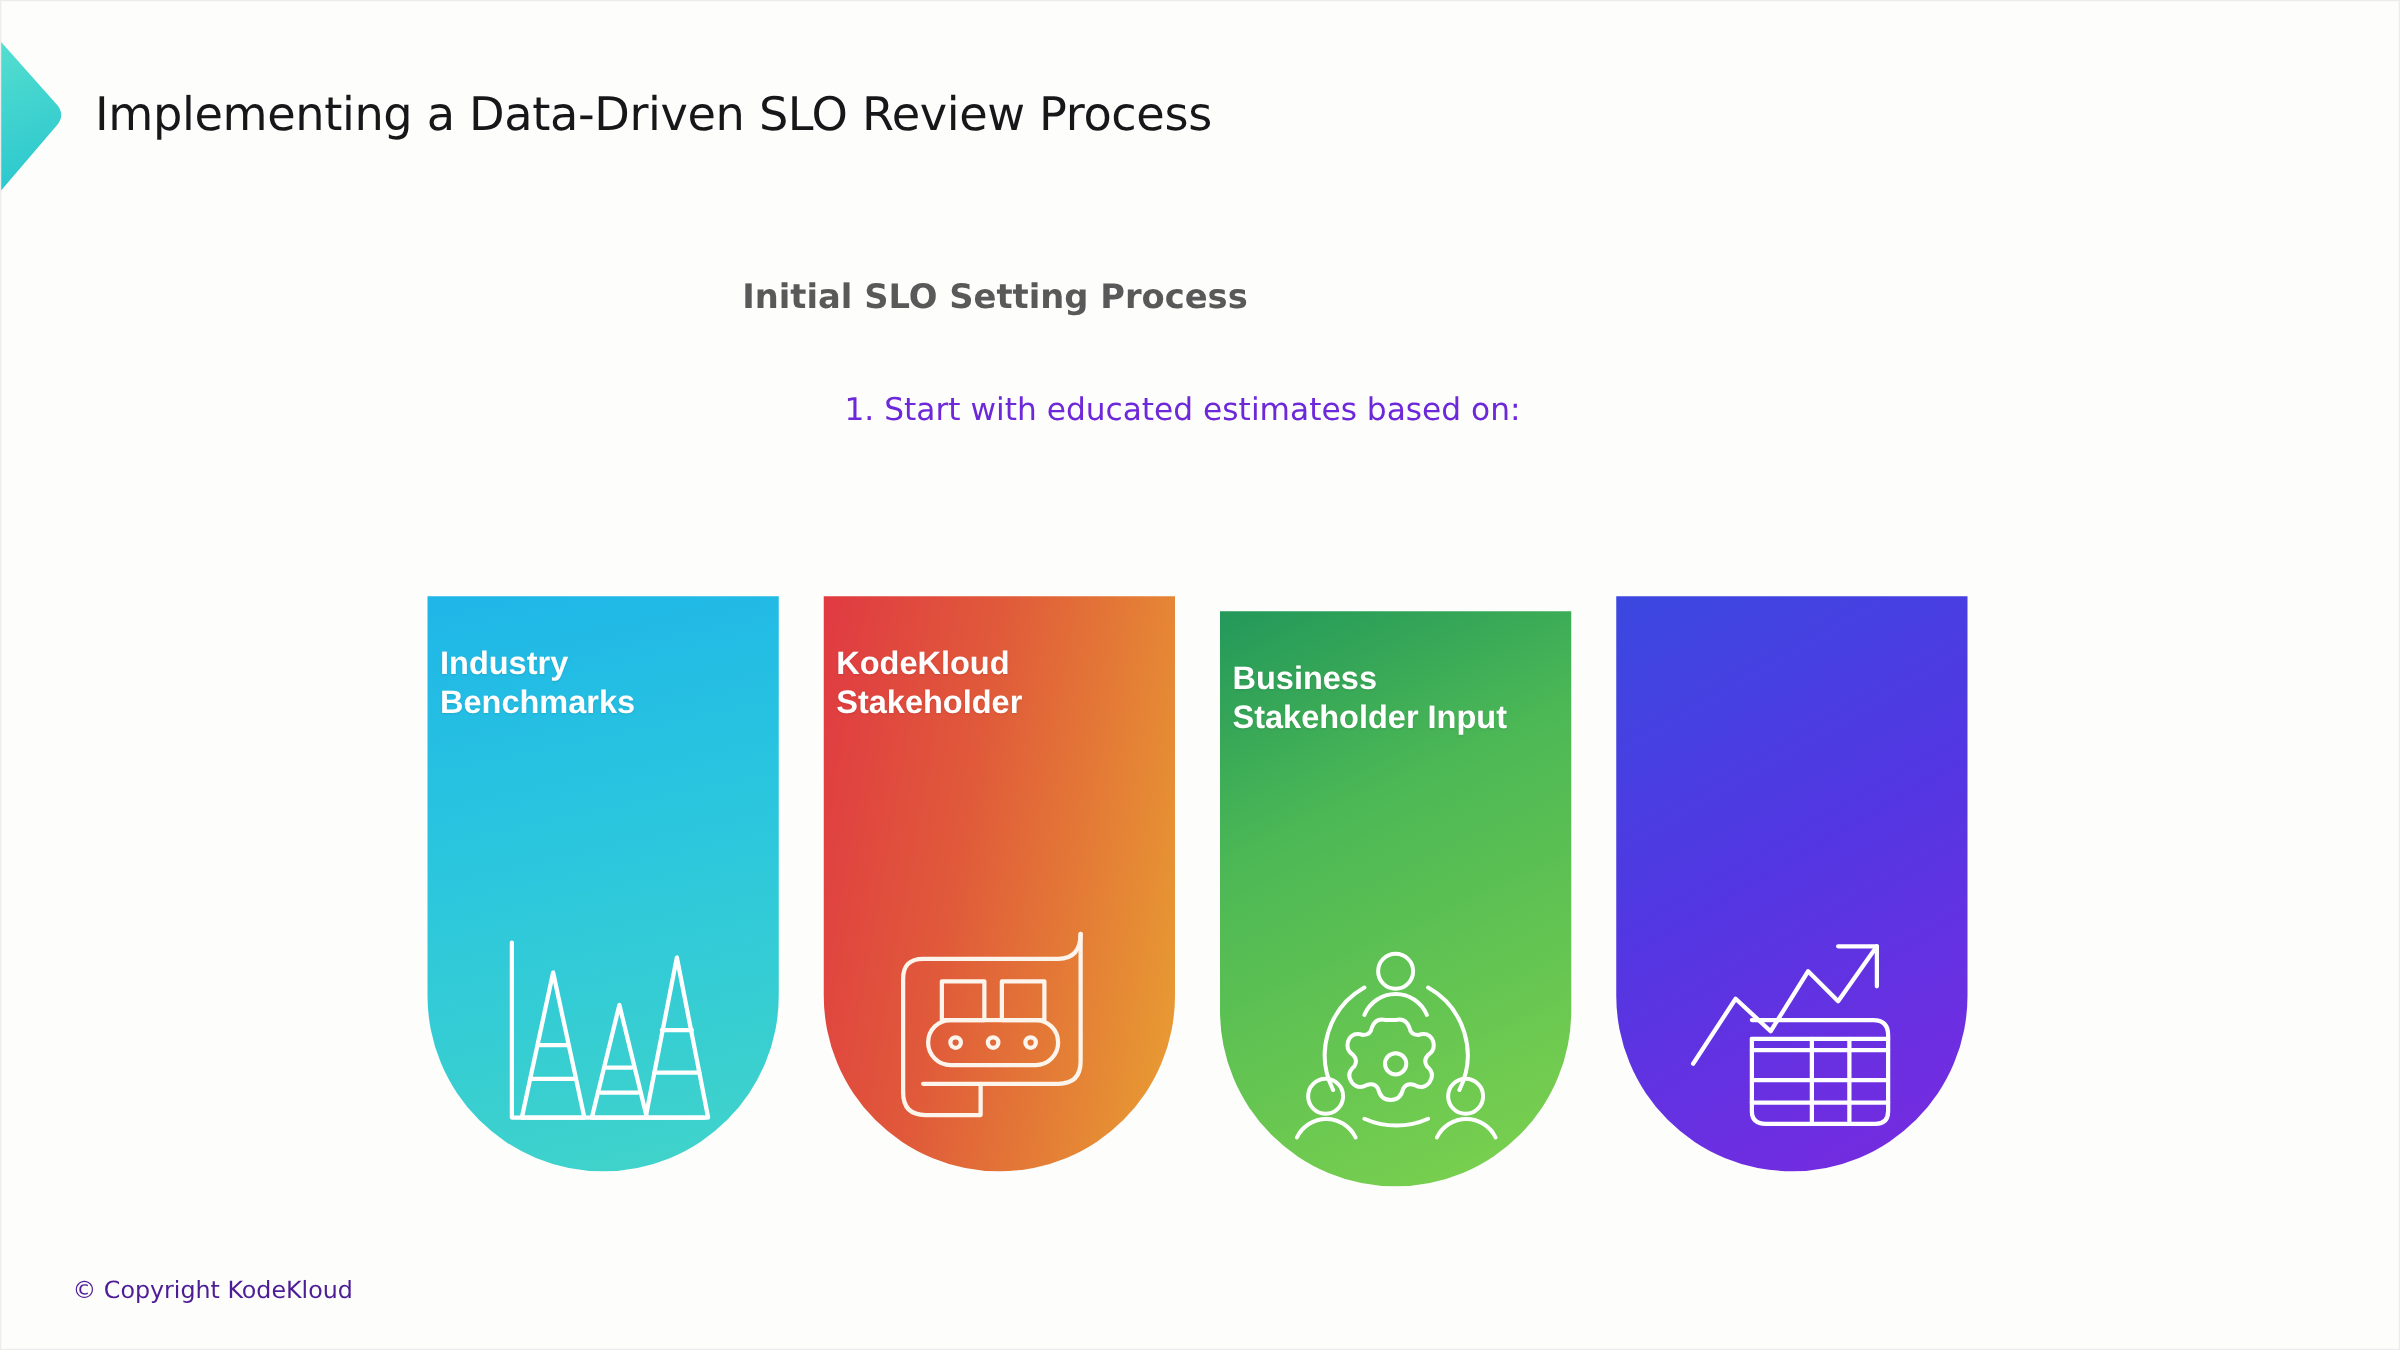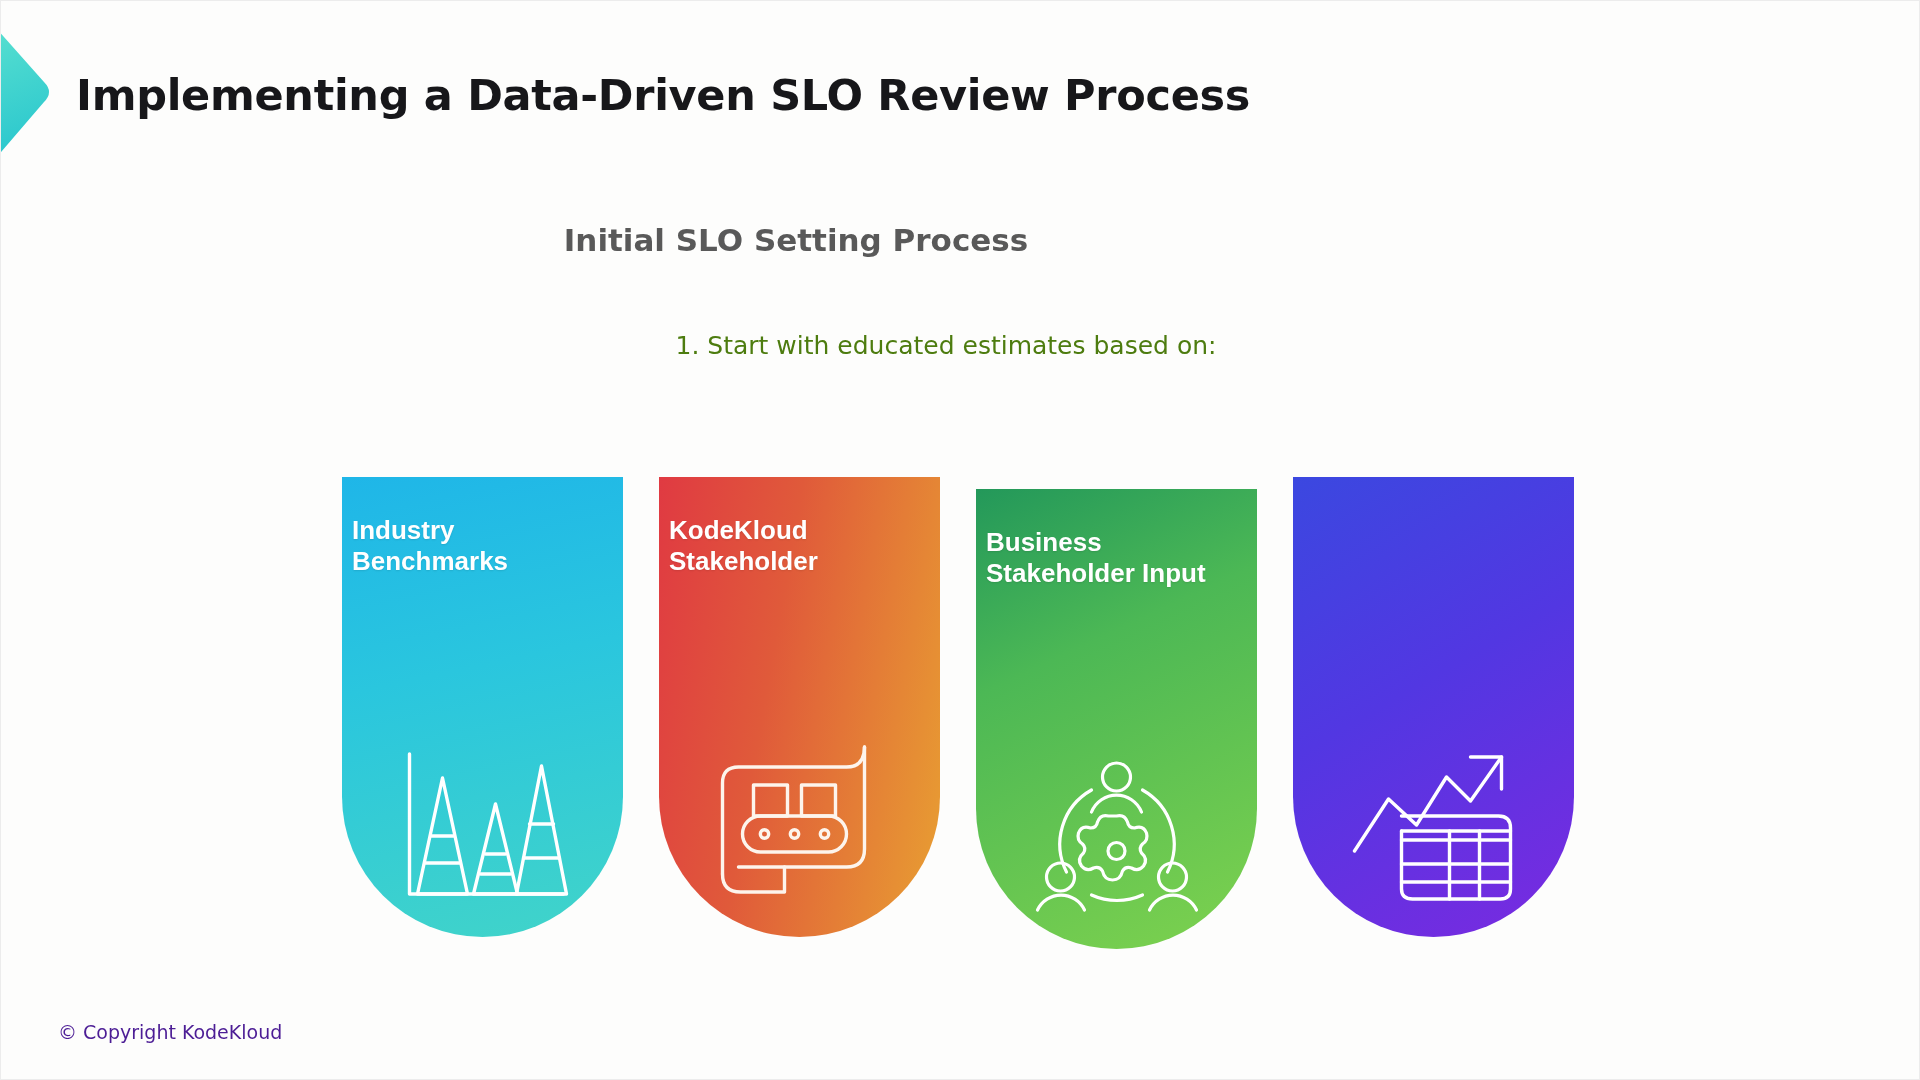--- a/index.html
+++ b/index.html
@@ -42,51 +42,51 @@
     top: 8px;
     width: 120px;
     height: 165px;
   }
 
   
   #title {
     position: absolute;
     left: 76px;
     top: 70px;
-    font-size: 43px;
-    font-weight: 700;
+    font-size: 37px;
+    font-weight: 400;
     color: #17171a;
     letter-spacing: -0.3px;
     white-space: nowrap;
     font-family: "DejaVu Sans", sans-serif;
   }
 
   
   #subtitle {
     position: absolute;
     left: 0;
     top: 222px;
     width: 1592px;
     text-align: center;
-    font-size: 31px;
+    font-size: 27px;
     font-weight: bold;
     color: #595959;
     font-family: "DejaVu Sans", sans-serif;
   }
 
   
   #step-line {
     position: absolute;
     left: 0;
-    top: 331px;
+    top: 313px;
     width: 1892px;
     text-align: center;
     font-size: 25px;
     font-weight: 400;
-    color: #4d7c0f;
+    color: #6d28d9;
     font-family: "DejaVu Sans", sans-serif;
   }
 
   
   #cards {
     position: absolute;
     left: 342px;
     top: 477px;
     width: 1242px;
     height: 460px;

